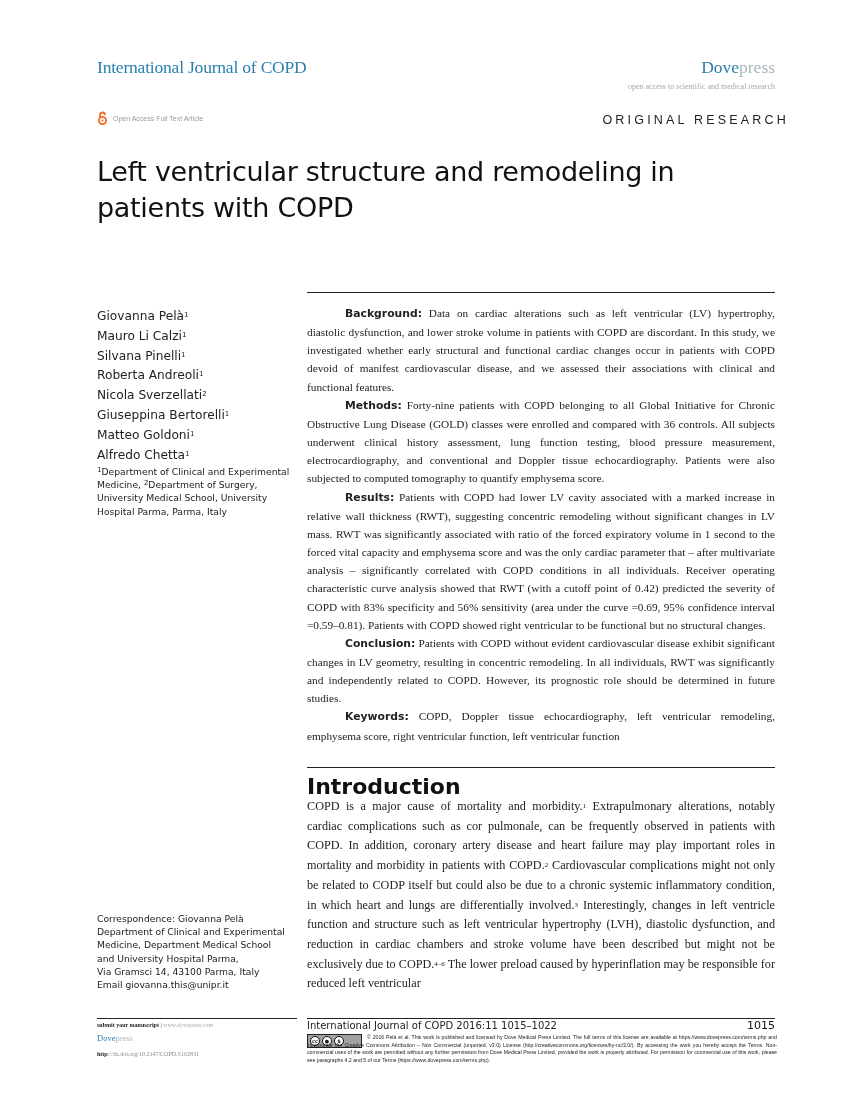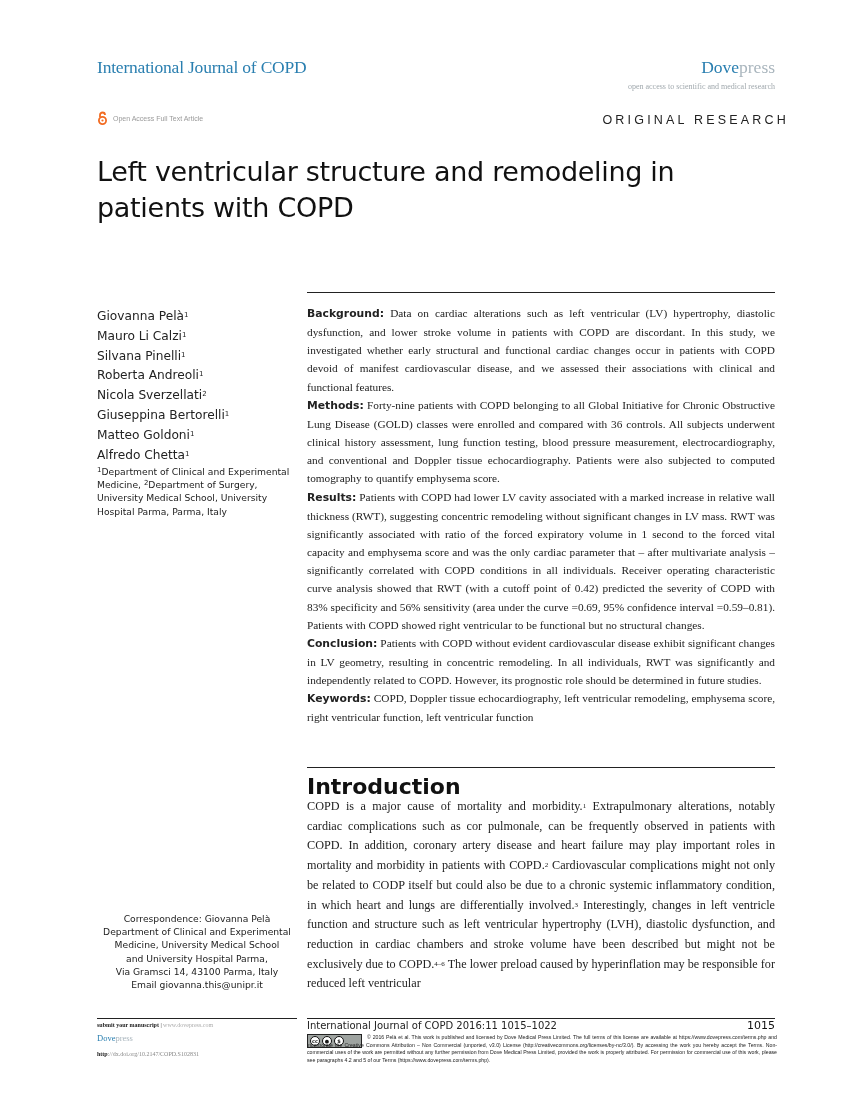--- a/index.html
+++ b/index.html
@@ -19,27 +19,27 @@
 
   
   .title { left: 97px; top: 136px; width: 640px; font-family: "DejaVu Sans", sans-serif; font-size: 27px; line-height: 36px; color: #111; letter-spacing: -0.3px; font-weight: normal; }
 
   
   .authors { left: 97px; top: 307px; width: 200px; }
   .author { font-family: "DejaVu Sans", sans-serif; font-size: 12.2px; line-height: 19.8px; color: #222; white-space: nowrap; }
   .author sup, .aff sup { font-size: 7px; vertical-align: top; position: relative; top: -1px; }
   .aff { left: 97px; top: 465px; width: 195px; font-family: "DejaVu Sans", sans-serif; font-size: 9.2px; line-height: 13.2px; color: #222; }
   .corr { left: 97px; top: 912px; width: 200px; font-family: "DejaVu Sans", sans-serif; font-size: 9.2px; line-height: 13.2px; color: #222; }
-  .corr div { white-space: nowrap; text-align: center; }
+  .corr div { white-space: nowrap; }
 
   
   .rule-top { left: 307px; top: 292px; width: 468px; height: 1px; background: #222; }
   .abstract { left: 307px; top: 304px; width: 468px; font-family: "Liberation Serif", serif; font-size: 11.3px; line-height: 18.15px; color: #222; text-align: justify; }
   .abstract p { margin: 0; }
-  .abstract .label { font-family: "DejaVu Sans", sans-serif; font-weight: bold; font-size: 10.8px; }
+  .abstract .label { font-family: "DejaVu Sans", sans-serif; font-weight: bold; font-size: 10.8px; margin-left: 38px; }
   .rule-mid { left: 307px; top: 767px; width: 468px; height: 1px; background: #222; }
   .intro-heading { left: 307px; top: 774px; font-family: "DejaVu Sans", sans-serif; font-weight: bold; font-size: 22px; color: #111; }
   .intro-body { left: 307px; top: 797px; width: 468px; font-family: "Liberation Serif", serif; font-size: 12.2px; line-height: 19.7px; color: #222; text-align: justify; }
   .intro-body sup { font-size: 7px; vertical-align: top; }
 
   
   .foot-rule-left { left: 97px; top: 1018px; width: 200px; height: 1px; background: #222; }
   .foot-rule-right { left: 307px; top: 1018px; width: 468px; height: 1px; background: #222; }
   .submit { left: 97px; top: 1022px; font-family: "Liberation Serif", serif; font-size: 6px; color: #222; }
   .submit b { font-weight: bold; }
@@ -82,21 +82,21 @@
   <div class="author"><span>Nicola Sverzellati</span><sup>2</sup></div>
   <div class="author"><span>Giuseppina Bertorelli</span><sup>1</sup></div>
   <div class="author"><span>Matteo Goldoni</span><sup>1</sup></div>
   <div class="author"><span>Alfredo Chetta</span><sup>1</sup></div>
 </div>
 <div class="abs aff"><sup>1</sup><span>Department of Clinical and Experimental Medicine, </span><sup>2</sup><span>Department of Surgery, University Medical School, University Hospital Parma, Parma, Italy</span></div>
 
 <div class="abs corr">
   <div>Correspondence: Giovanna Pelà</div>
   <div>Department of Clinical and Experimental</div>
-  <div>Medicine, University Medical School</div>
+  <div>Medicine, Department Medical School</div>
   <div>and University Hospital Parma,</div>
   <div>Via Gramsci 14, 43100 Parma, Italy</div>
   <div>Email giovanna.this@unipr.it</div>
 </div>
 
 <div class="abs rule-top"></div>
 <div class="abs abstract">
   <p><span class="label">Background:</span><span> Data on cardiac alterations such as left ventricular (LV) hypertrophy, diastolic dysfunction, and lower stroke volume in patients with COPD are discordant. In this study, we investigated whether early structural and functional cardiac changes occur in patients with COPD devoid of manifest cardiovascular disease, and we assessed their associations with clinical and functional features.</span></p>
   <p><span class="label">Methods:</span><span> Forty-nine patients with COPD belonging to all Global Initiative for Chronic Obstructive Lung Disease (GOLD) classes were enrolled and compared with 36 controls. All subjects underwent clinical history assessment, lung function testing, blood pressure measurement, electrocardiography, and conventional and Doppler tissue echocardiography. Patients were also subjected to computed tomography to quantify emphysema score.</span></p>
   <p><span class="label">Results:</span><span> Patients with COPD had lower LV cavity associated with a marked increase in relative wall thickness (RWT), suggesting concentric remodeling without significant changes in LV mass. RWT was significantly associated with ratio of the forced expiratory volume in 1 second to the forced vital capacity and emphysema score and was the only cardiac parameter that – after multivariate analysis – significantly correlated with COPD conditions in all individuals. Receiver operating characteristic curve analysis showed that RWT (with a cutoff point of 0.42) predicted the severity of COPD with 83% specificity and 56% sensitivity (area under the curve =0.69, 95% confidence interval =0.59–0.81). Patients with COPD showed right ventricular to be functional but no structural changes.</span></p>

